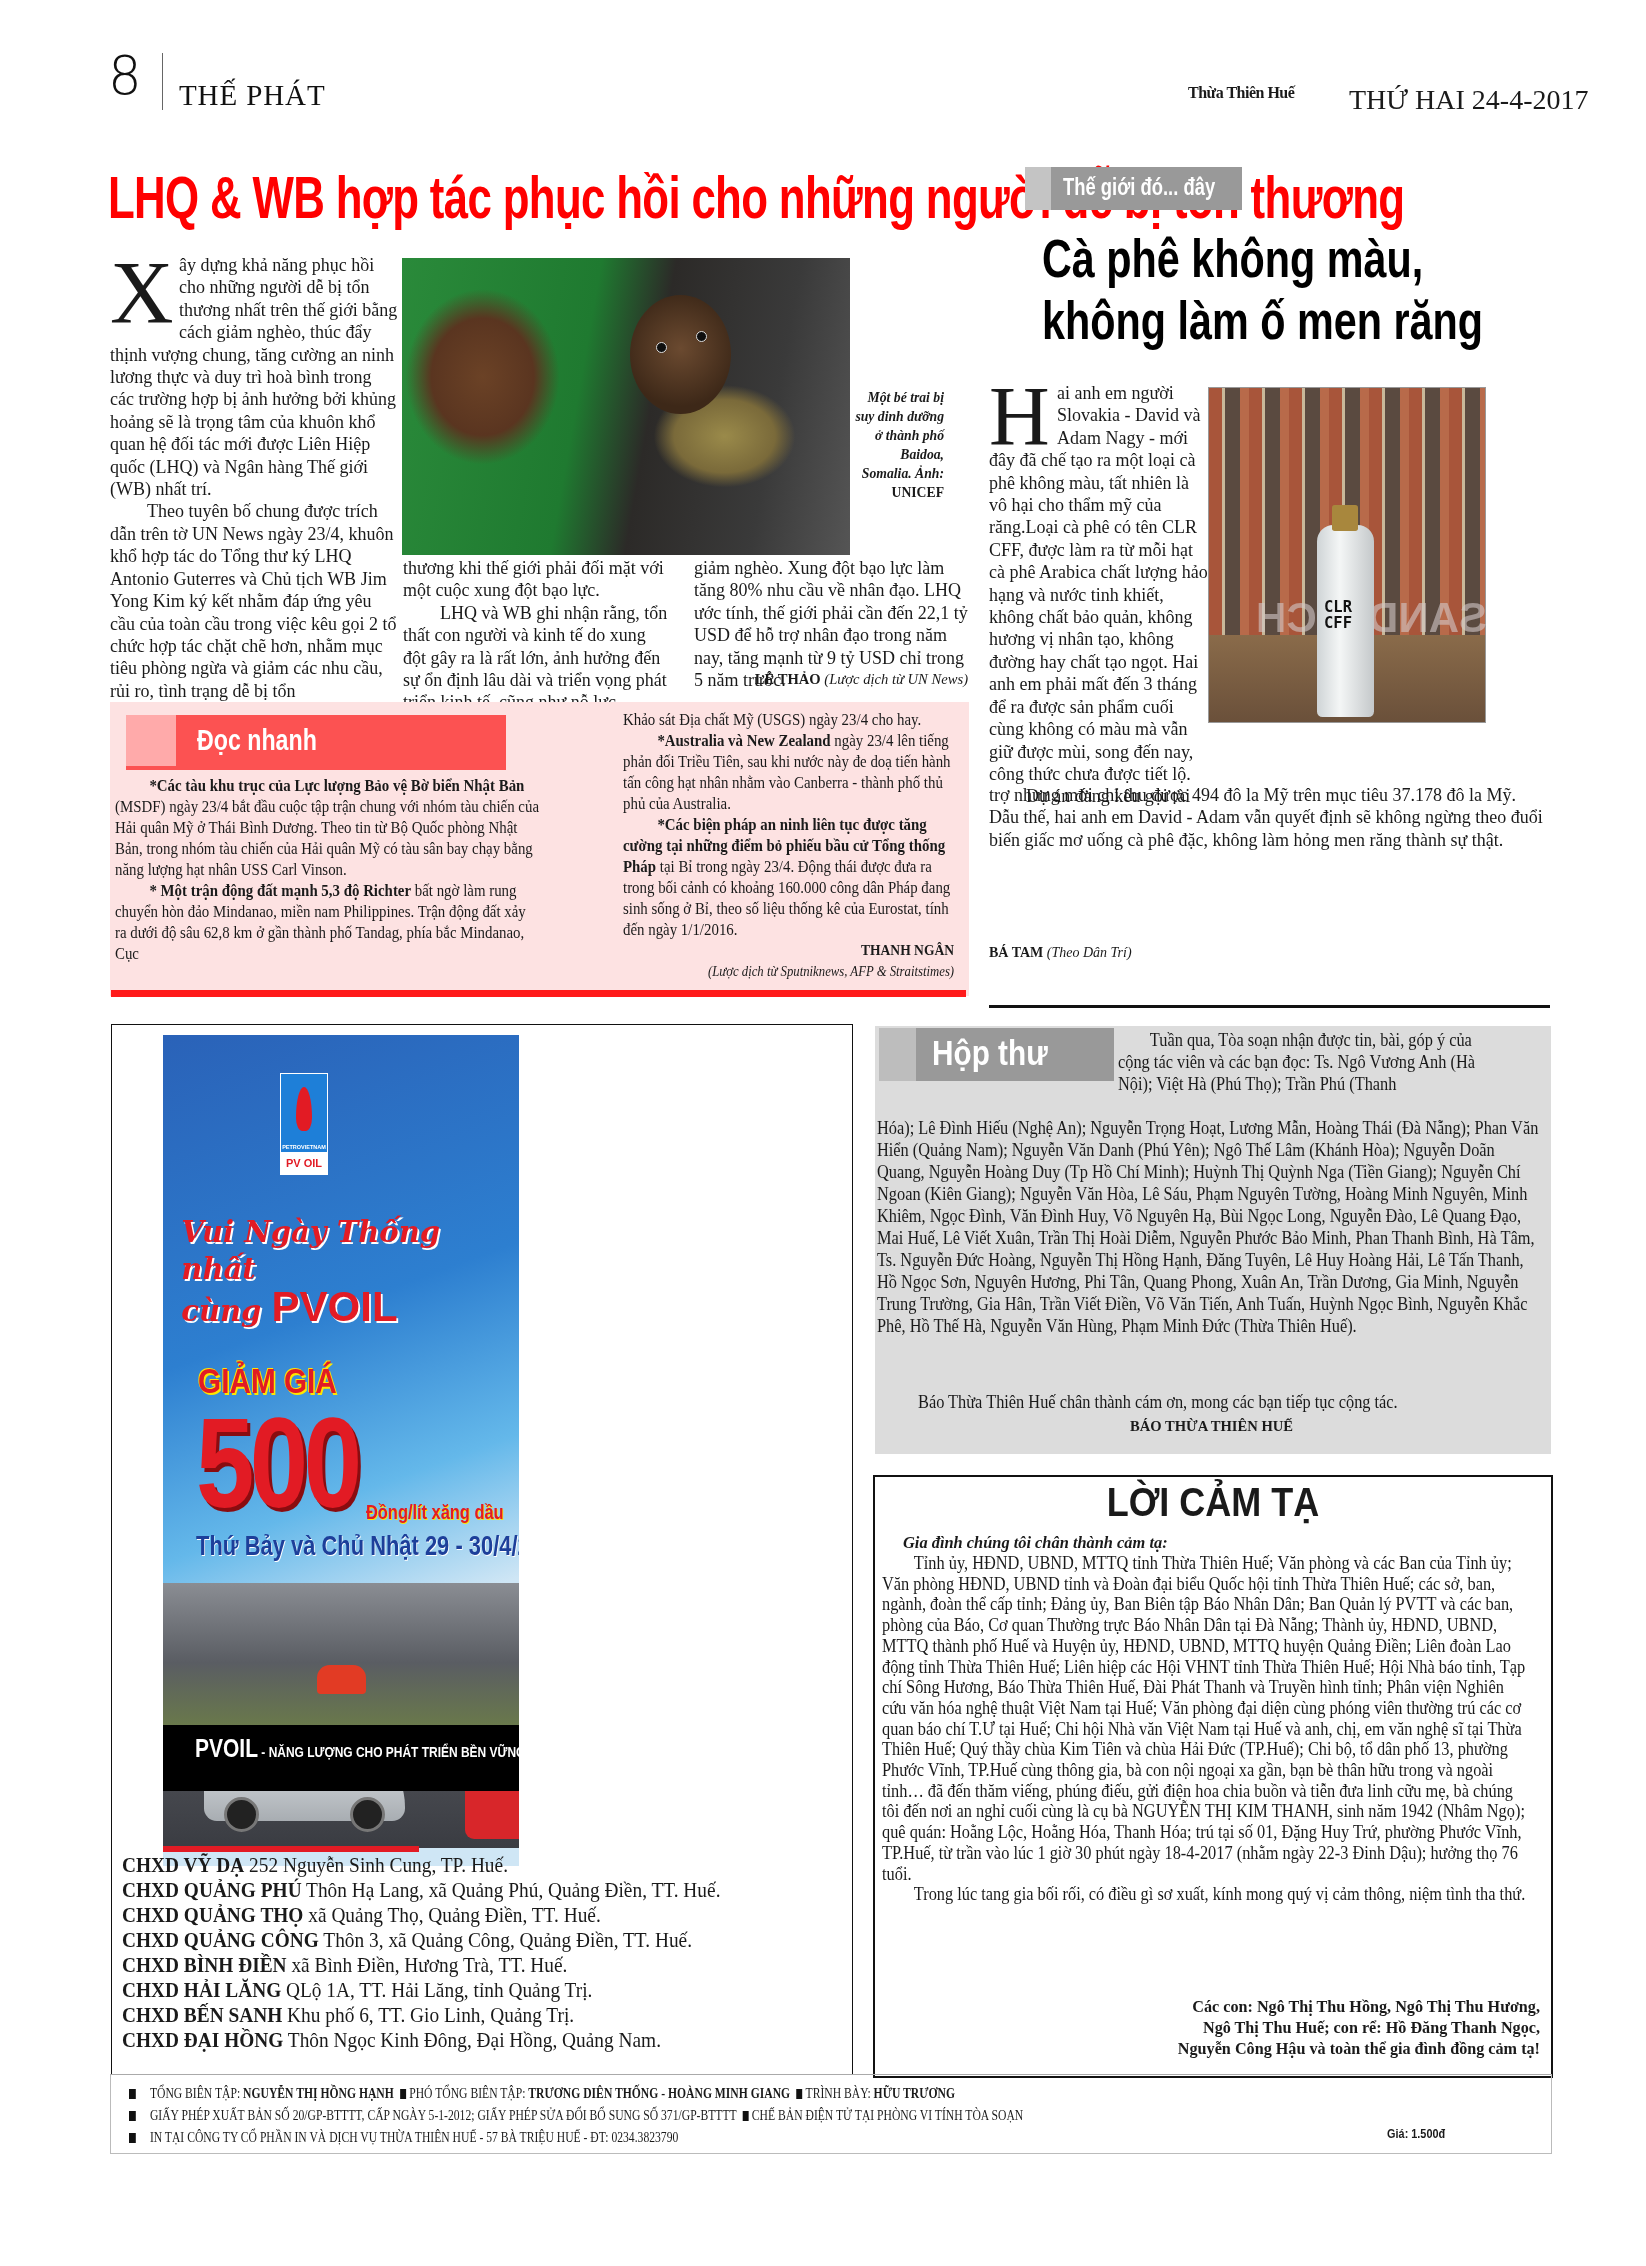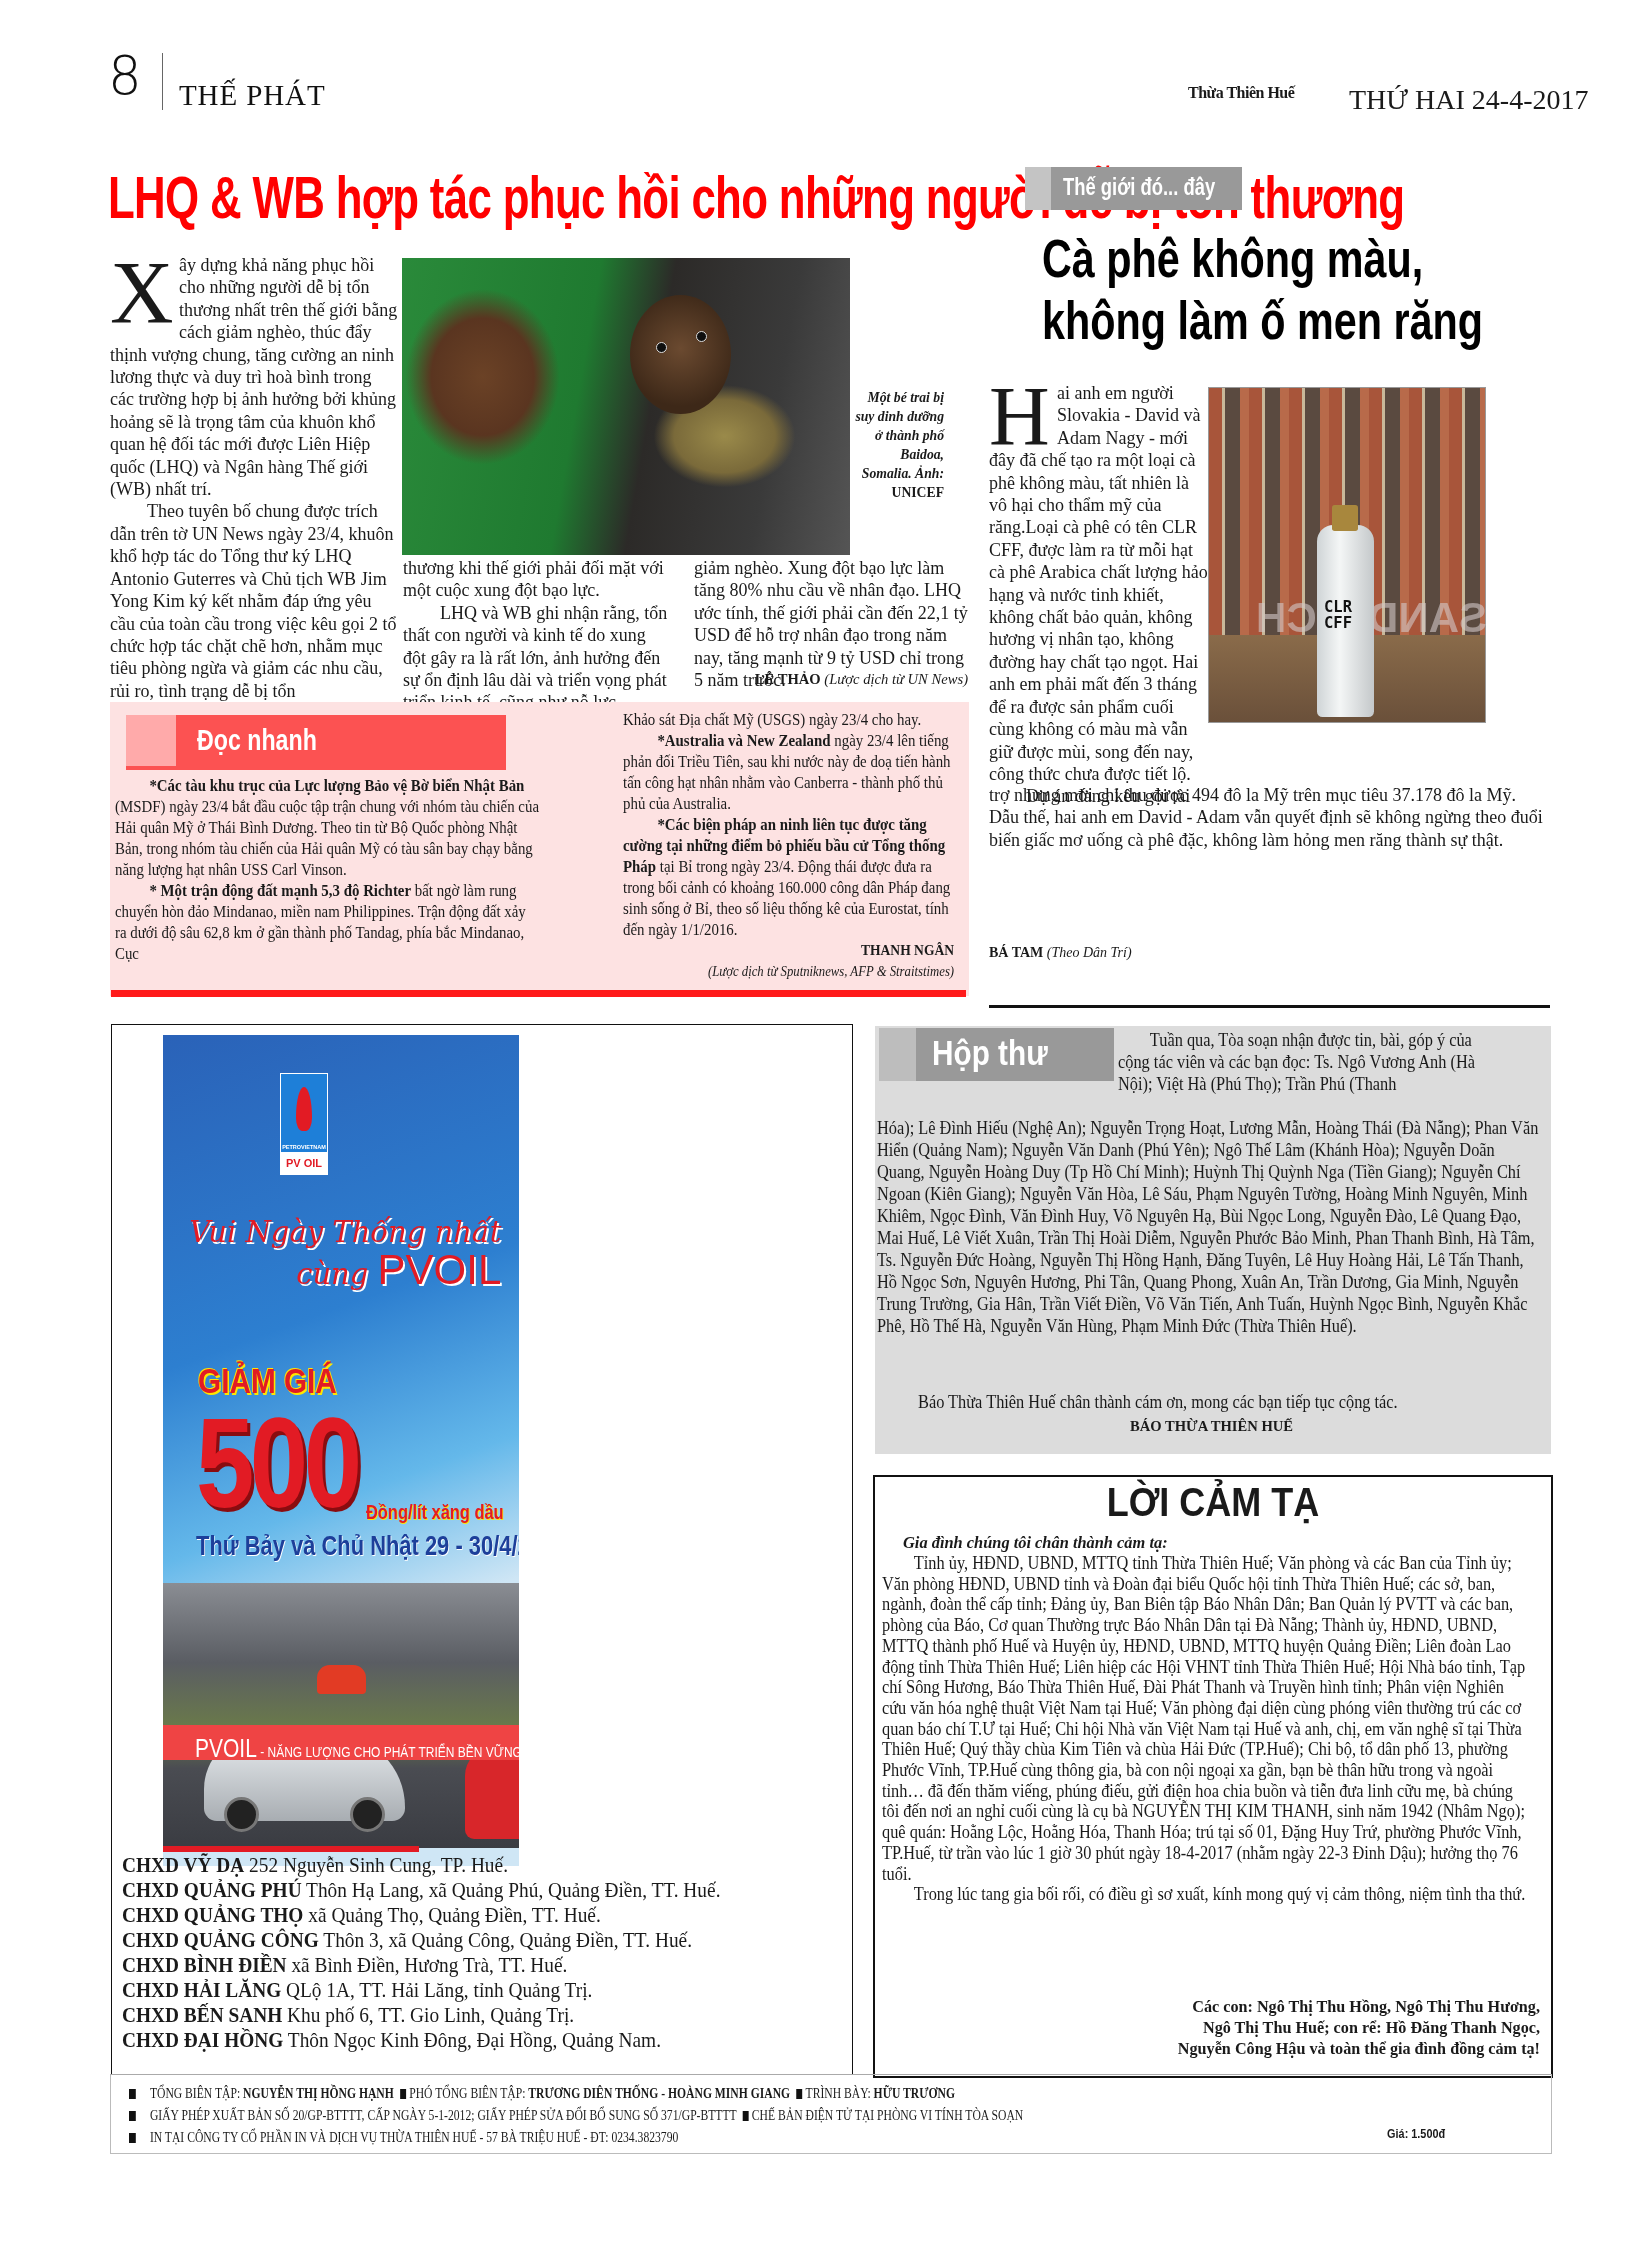--- a/index.html
+++ b/index.html
@@ -69,33 +69,33 @@
   .byline2 { left: 989px; top: 945px; width: 561px; font-size: 14px; }
   .feature-rule { left: 989px; top: 1005px; width: 561px; height: 2.7px; background: #111; }
 
   
   .ad-frame { left: 111px; top: 1024px; width: 742px; height: 1051px; border: 1.8px solid #111; }
   .ad { left: 163px; top: 1035px; width: 356px; height: 831px; background: linear-gradient(160deg, #2a62b8 0%, #2d7fd0 35%, #64b8ea 55%, #cfe6f5 70%); overflow: hidden; }
   .ad-logo { position: absolute; left: 117px; top: 38px; width: 48px; height: 102px; background: #1e7fd8; border: 1.8px solid #fff; }
   .ad-logo .flame { position: absolute; left: 14.6px; top: 12.8px; width: 16.4px; height: 44px; background: #e21b24; border-radius: 50% 50% 40% 40% / 70% 70% 30% 30%; }
   .ad-logo .pv { position: absolute; left: 0; bottom: 0; width: 100%; height: 22px; background: #fff; color: #e21b24; font-family: "Liberation Sans", sans-serif; font-weight: bold; font-size: 11px; text-align: center; line-height: 22px; }
   .ad-logo .petro { position: absolute; left: 0; bottom: 24px; width: 100%; text-align: center; color: #fff; font-family: "Liberation Sans", sans-serif; font-size: 5.5px; font-weight: bold; }
-  .ad-slogan { position: absolute; left: 18.3px; top: 179px; width: 320px; text-align: right; color: #e21b24; font-family: "DejaVu Serif", serif; font-style: italic; font-weight: normal; font-size: 29px; line-height: 37px; text-shadow: 1.8px 1.8px 0 #fff; }
+  .ad-slogan { position: absolute; left: 18.3px; top: 179px; width: 320px; text-align: left; color: #e21b24; font-family: "DejaVu Serif", serif; font-style: italic; font-weight: bold; font-size: 29px; line-height: 37px; text-shadow: 1.8px 1.8px 0 #fff; }
   .ad-slogan .brand { font-family: "Liberation Sans", sans-serif; font-style: normal; font-size: 42px; }
   .ad-discount { position: absolute; left: 35px; top: 326px; color: #e21b24; font-family: "Liberation Sans", sans-serif; font-weight: bold; font-size: 35px; text-shadow: 1.8px 1.8px 0 #ffe600, -0.9px -0.9px 0 #ffe600; transform: scaleX(0.85); transform-origin: left top; }
   .ad-amount { position: absolute; left: 33px; top: 364px; color: #e21b24; font-family: "Liberation Sans", sans-serif; font-weight: bold; font-size: 128px; line-height: 128px; letter-spacing: -5.5px; text-shadow: 3.7px 3.7px 0 #8a0c10; transform: scaleX(0.82); transform-origin: left top; }
   .ad-unit { position: absolute; left: 203px; top: 466px; color: #e21b24; font-family: "Liberation Sans", sans-serif; font-weight: bold; font-size: 20px; text-shadow: 0.9px 0.9px 0 #ffe600; transform: scaleX(0.82); transform-origin: left top; white-space: nowrap; }
   .ad-date { position: absolute; left: 33px; top: 495px; color: #1d3f9a; font-family: "Liberation Sans", sans-serif; font-weight: bold; font-size: 27.4px; text-shadow: 0.9px 0.9px 0 #fff; transform: scaleX(0.8); transform-origin: left top; white-space: nowrap; }
   .ad-track { position: absolute; left: 0; top: 548px; width: 356px; height: 265px; background: linear-gradient(180deg, #8a8d93 0%, #5a5d63 30%, #6a7a4a 55%, #4a4c52 70%, #3a3c42 100%); }
   .ad-car { position: absolute; left: 41px; top: 699px; width: 201px; height: 87px; background: linear-gradient(180deg, #e8ecef, #a8adb2); border-radius: 55px 73px 12.8px 12.8px; }
   .ad-car .wheel { position: absolute; bottom: -11px; width: 35px; height: 35px; border-radius: 50%; background: #222; border: 3.7px solid #777; }
   .ad-car2 { position: absolute; left: 154px; top: 630px; width: 49px; height: 29px; background: #e23b24; border-radius: 12.8px 12.8px 3.7px 3.7px; }
   .ad-car3 { position: absolute; left: 302px; top: 713px; width: 73px; height: 91px; background: #d8262a; border-radius: 27.4px 0 0 9.1px; }
   .ad-stripe { position: absolute; left: 0; top: 811px; width: 256px; height: 5.5px; background: #e21b24; }
-  .ad-bottom { left: 163px; top: 1725px; width: 356px; height: 35px; background: #ef4444; color: #fff; font-family: "Liberation Sans", sans-serif; font-weight: normal; text-align: center; }
+  .ad-bottom { left: 163px; top: 1725px; width: 356px; height: 66px; background: #000000; color: #fff; font-family: "Liberation Sans", sans-serif; font-weight: bold; text-align: center; }
   .ad-bottom .b1 { font-size: 25.6px; }
   .ad-bottom .b2 { font-size: 14.6px; }
 
   .stations { left: 122px; top: 1852px; width: 722px; font-size: 22px; line-height: 25px; transform: scaleX(0.88); transform-origin: left top; white-space: nowrap; }
   .stations .nm { font-weight: bold; }
 
   
   .mail { left: 875px; top: 1026px; width: 676px; height: 428px; background: #dcdcdc; }
   .mail-title-bg { left: 879px; top: 1028px; width: 235px; height: 53px; background: #999; }
   .mail-title-side { left: 879px; top: 1028px; width: 37px; height: 53px; background: #bdbdbd; }

